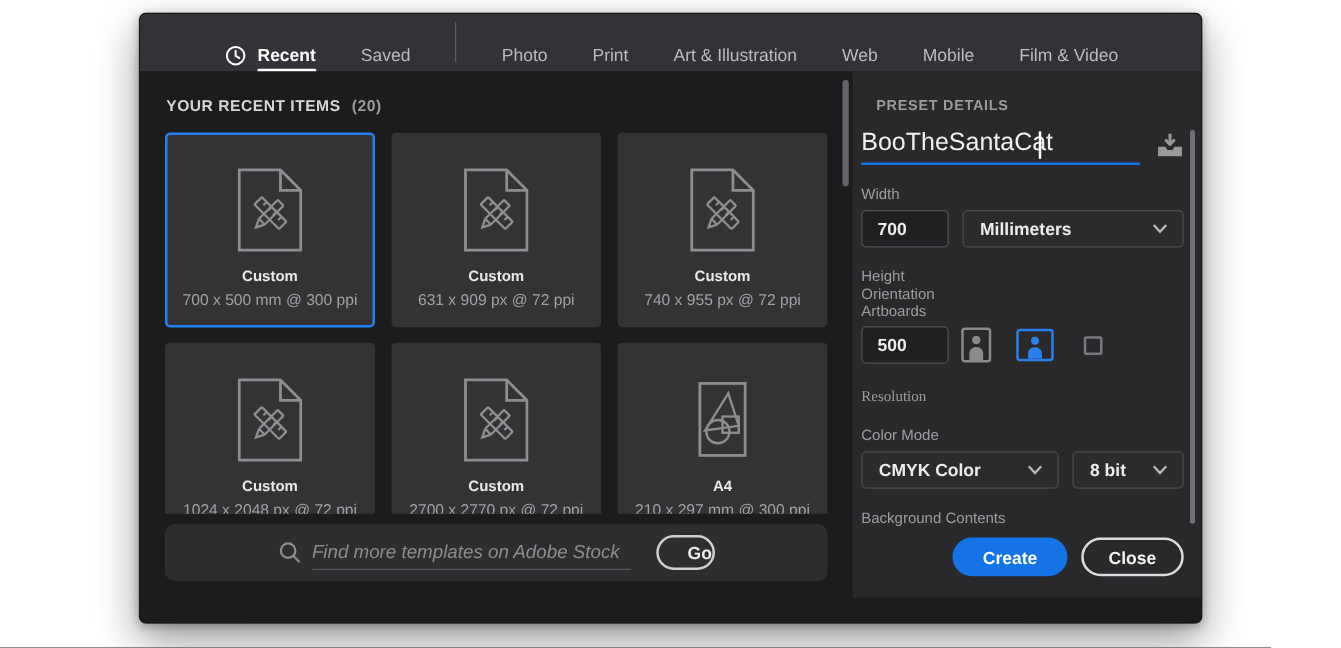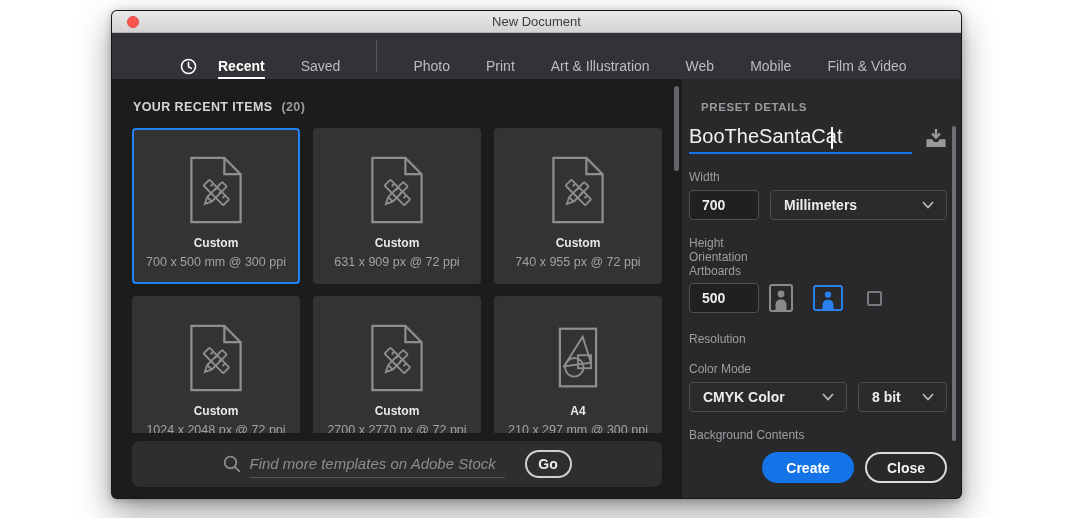--- a/index.html
+++ b/index.html
@@ -26,21 +26,21 @@
   .titlebar-title { font-size:13px; color:#3d3d3d; }
   .traffic-close {
     position:absolute; left:15px; top:5px; width:12px; height:12px;
     border-radius:50%; background:#fc5650; border:1px solid #df4744;
   }
   
   .tabbar {
     height:46px; background:#333337; display:flex; align-items:center;
     padding-left:68px; gap:36px;
   }
-  .tab { display:flex; align-items:center; gap:21px; height:100%;
+  .tab { display:flex; align-items:center; gap:9px; height:100%;
          color:#bcbcbe; font-size:14px; cursor:default; position:relative;margin-top:20px; }
   .tab .tab-label { position:relative; display:inline-block; padding:14px 0; }
   .tab.active { color:#ffffff; font-weight:700; }
   .tab.active .tab-label::after {
     content:""; position:absolute; left:0; right:0; bottom:8px;
     height:3px; background:#ffffff; border-radius:1px;
   }
   .tab-divider { width:1px; height:32px; background:#5a5a5f; }
   .clock-icon { width:17px; height:17px; }
   
@@ -80,21 +80,21 @@
     width:255px; background:transparent; border:none; outline:none;
     border-bottom:1px solid #56565a; height:28px;
     font-family:"Liberation Sans", sans-serif;
     font-size:15px; font-style:italic; color:#c4b5fd;
   }
   .search-input::placeholder { color:#8d8d90; font-style:italic; }
   .go-button {
     margin-left:20px; width:47px; height:28px; border-radius:14px;
     border:2px solid #d0d0d2; background:transparent; color:#ededee;
     font-family:"Liberation Sans", sans-serif; font-size:14px; font-weight:700;
-    cursor:pointer; line-height:24px; text-align:center;
+    cursor:pointer; line-height:24px; text-align:right;
   }
   
   .panel {
     flex:1; background:#29292c; position:relative;
     padding:0 14px 0 7px;
   }
   .panel-head {
     margin:22px 0 0 12px; font-size:11.5px; font-weight:700;
     letter-spacing:.6px; color:#9b9b9e;
   }
@@ -134,45 +134,41 @@
     align-items:flex-end; justify-content:center; cursor:pointer;
     background:transparent;
   }
   .orient-portrait { width:24px; height:28px; margin-left:10px; }
   .orient-landscape { width:30px; height:26px; margin-left:20px; border-color:#2b80f0; }
   .person { display:block; }
   .artboards-checkbox {
     width:15px; height:15px; border:2px solid #7a7a7e; border-radius:2px;
     margin-left:24px; cursor:pointer; background:transparent;
   }
-  .gap-lg { margin-top:19px; }
+  .gap-lg { margin-top:19px;font-family:Liberation Serif, serif; }
   .panel-footer {
     position:absolute; right:14px; bottom:17px; display:flex; gap:11px;
   }
   .btn {
     height:31px; border-radius:16px; font-family:"Liberation Sans", sans-serif;
     font-size:14px; font-weight:700; cursor:pointer; padding:0 20px;
   }
   .btn-close { background:transparent; border:2px solid #dcdcde; color:#f2f2f3; }
   .btn-create { background:#1473e6; border:none; color:#ffffff; padding:0 24px; }
   .panel-scrollbar {
     position:absolute; right:5px; top:47px; width:4px; height:315px;
     background:#707074; border-radius:2px;
   }
   svg { display:block; }
 </style>
 </head>
 <body>
 
 <div class="dialog">
 
-  <div class="titlebar">
-    <span class="traffic-close"></span>
-    <span class="titlebar-title">New Document</span>
-  </div>
 
   <div class="tabbar">
     <div class="tab active">
       <svg class="clock-icon" viewBox="0 0 17 17">
         <circle cx="8.5" cy="8.5" r="7" fill="none" stroke="#ffffff" stroke-width="1.6"></circle>
         <path d="M8.5 4.6 V8.8 L11.4 10.4" fill="none" stroke="#ffffff" stroke-width="1.6" stroke-linecap="round"></path>
       </svg>
       <span class="tab-label">Recent</span>
     </div>
     <div class="tab">

